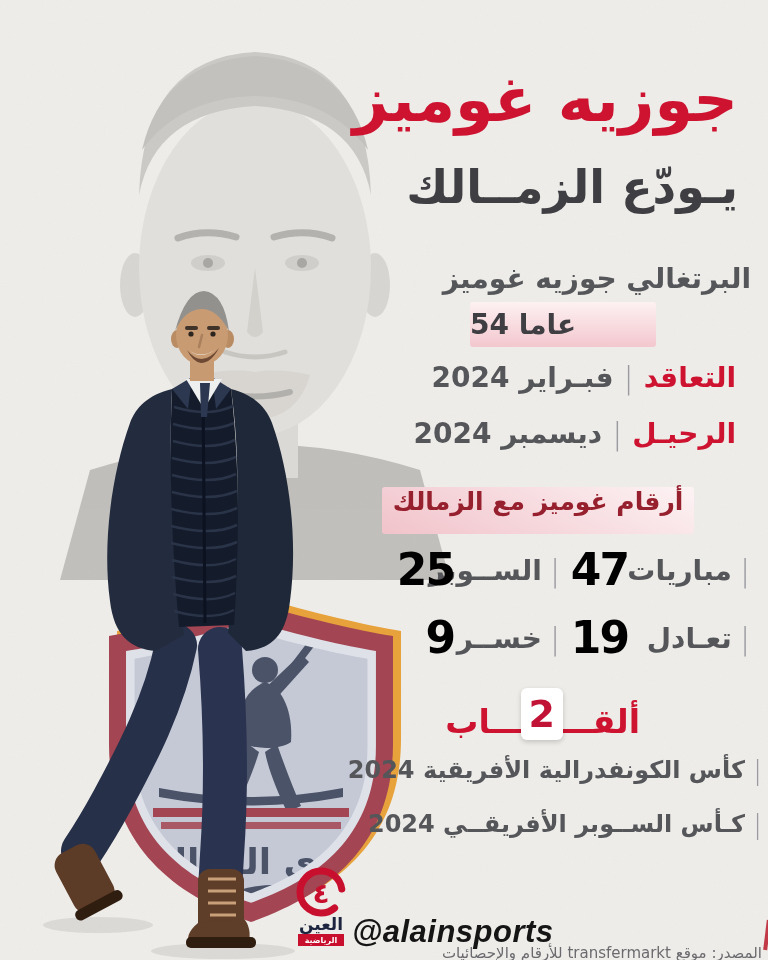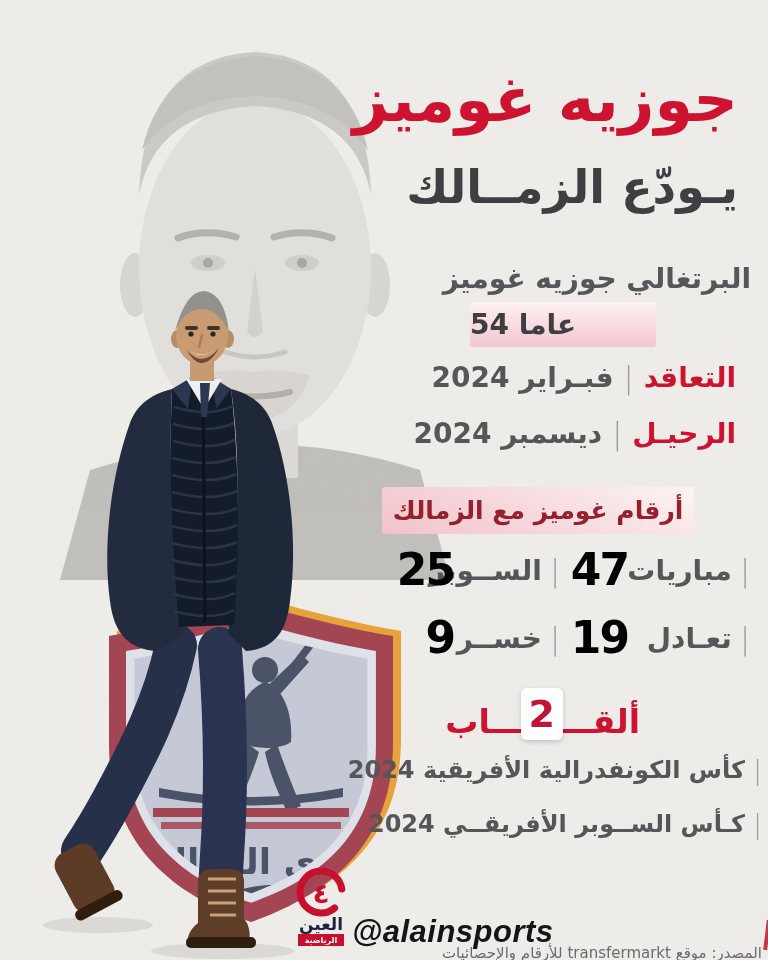--- a/index.html
+++ b/index.html
@@ -20,21 +20,21 @@
     font-size:28px;font-weight:800;color:#3e3e43;position:absolute;}
 
   .timeline-row{right:32px;display:flex;direction:rtl;align-items:center;gap:10px;font-size:28px;}
   .timeline-row .lbl{color:#ce1331;font-weight:800;}
   .sep{color:#9a9aa0;font-weight:200;}
   .timeline-row .sep{font-size:30px;}
   .timeline-row .val{color:#55565a;font-weight:600;}
 
   .stats-banner{top:487px;right:74px;width:312px;height:47px;border-radius:3px;position:absolute;z-index:10;
     background:linear-gradient(25deg,#f1c3ca 0%,#f7dde1 55%,#fdf3f4 100%);
-    display:flex;align-items:center;justify-content:center;
+    display:flex;justify-content:center;
     font-size:25px;font-weight:800;color:#97202e;white-space:nowrap;}
 
   .stats-row{right:18px;display:flex;direction:rtl;align-items:center;gap:10px;}
   .stat-cell{display:flex;direction:rtl;align-items:center;gap:8px;}
   .cell-w1{width:112px;}
   .cell-w2{width:96px;}
   .stat-cell .sep{font-size:30px;}
   .stat-label{font-size:28px;font-weight:600;color:#55565a;}
   .stat-value{font-size:44px;font-weight:800;color:#000000;width:58px;
     letter-spacing:-2px;line-height:1;}

